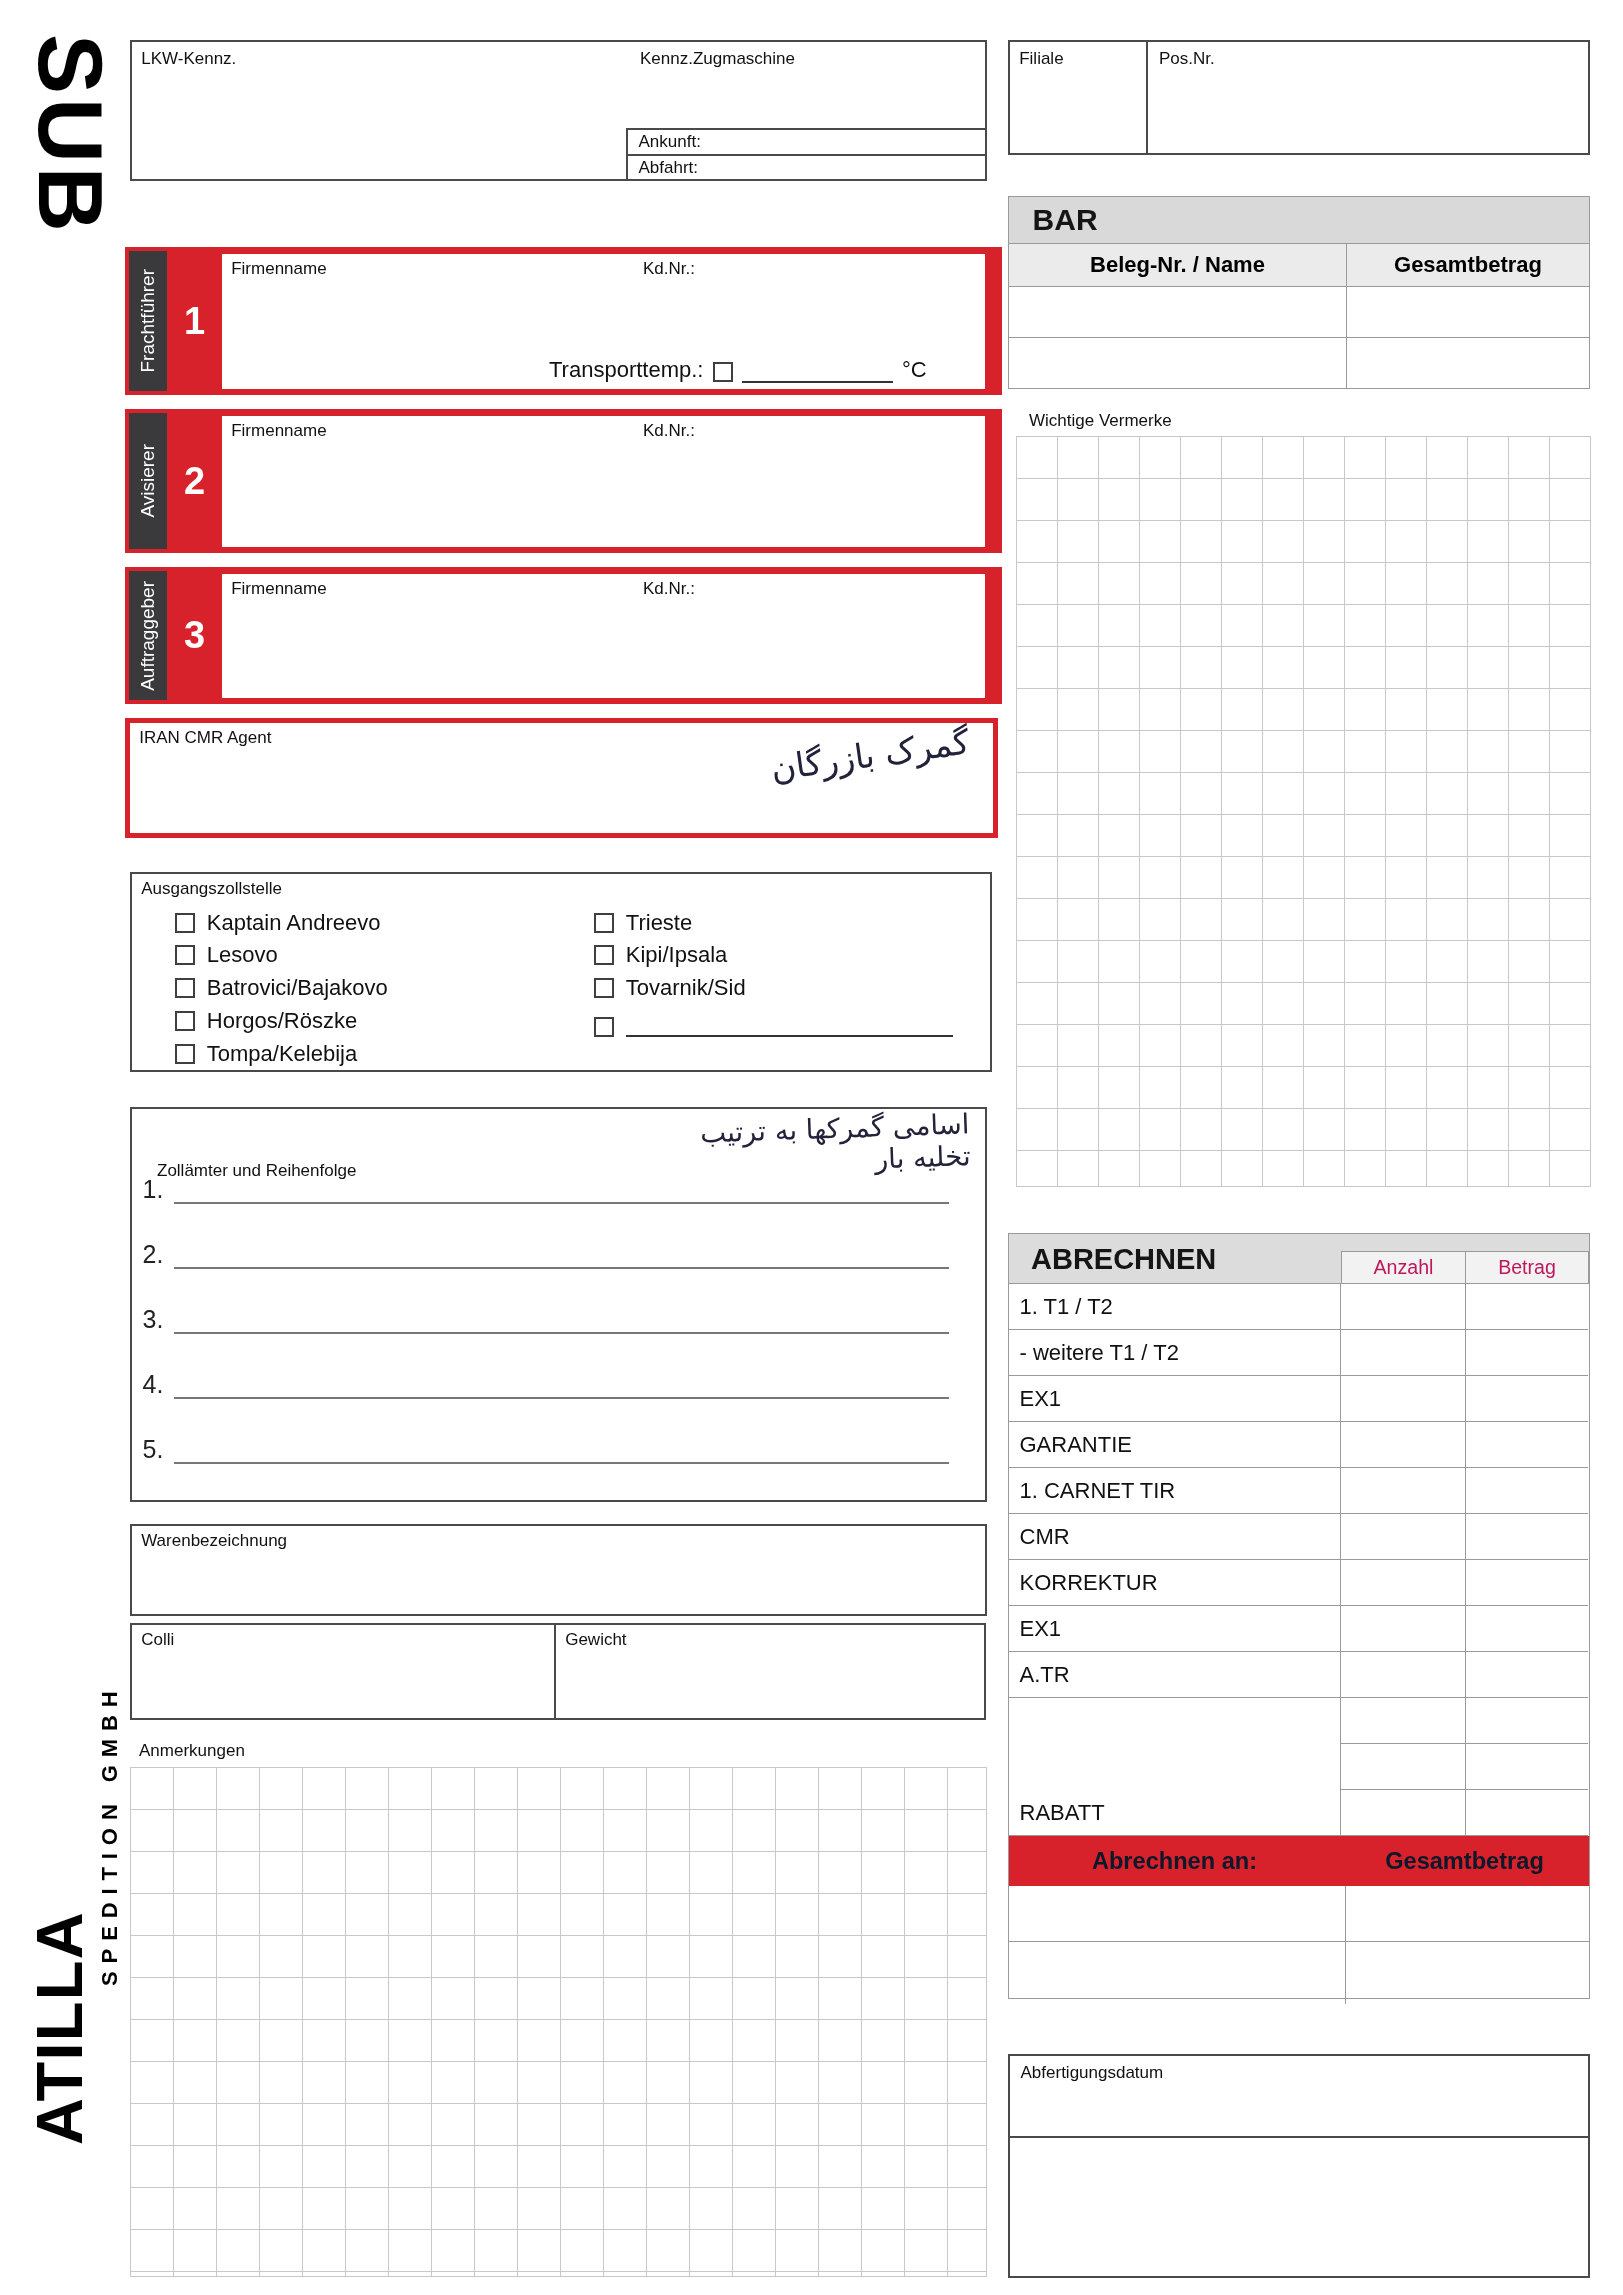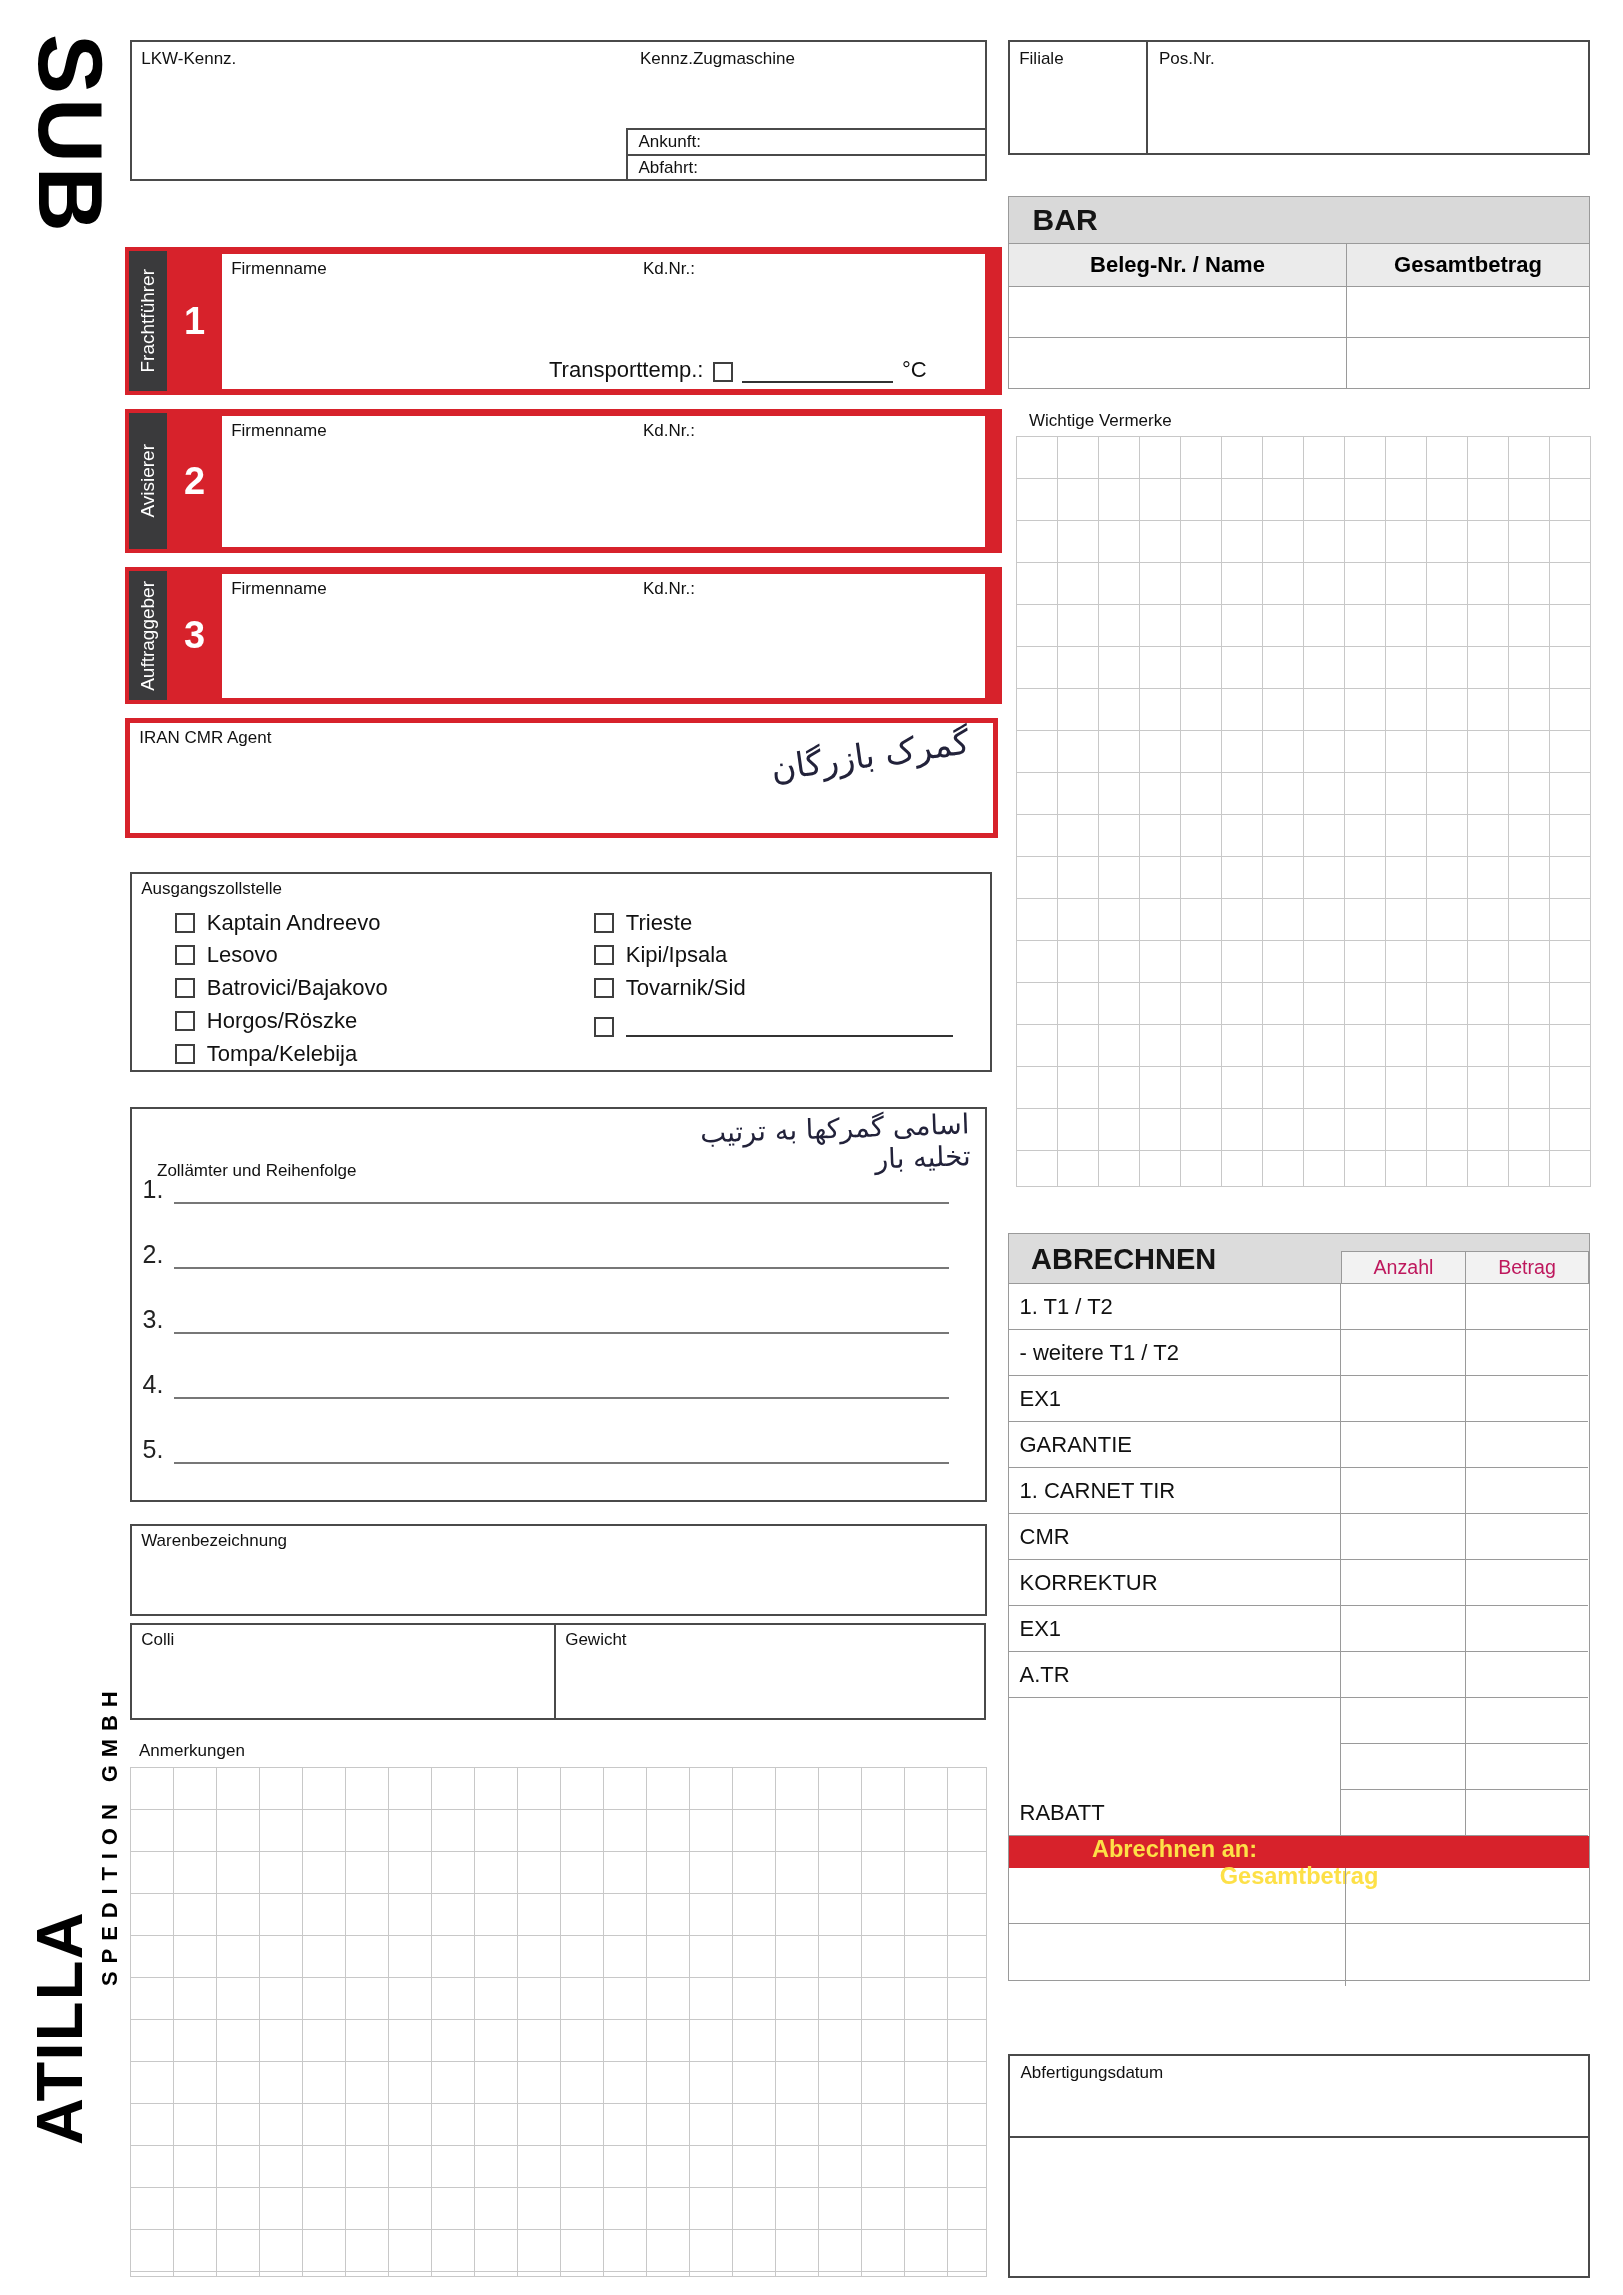--- a/index.html
+++ b/index.html
@@ -55,21 +55,21 @@
   .abr-title { position:absolute; left:22px; top:50%; transform:translateY(-50%); font-size:29px; font-weight:bold; color:#151515; }
   .abr-colheads { position:absolute; right:0; bottom:-1.3px; display:flex; }
   .abr-colheads div { width:125px; height:33px; background:#f2f2f2; border:1.3px solid #9a9a9a;
     display:flex; align-items:center; justify-content:center; font-size:19.6px; color:#be185d; }
   .abr-colheads div:last-child { width:123px; border-left:none; }
   .abr-row { display:flex; height:46px; font-size:22px; color:#111; }
   .abr-row .rc1 { width:331px; display:flex; align-items:center; padding-left:10.5px; border-bottom:1.3px solid #9a9a9a; }
   .abr-row.noline .rc1 { border-bottom:1.3px solid transparent; }
   .abr-row .rc2 { width:125px; border-left:1.3px solid #9a9a9a; border-bottom:1.3px solid #9a9a9a; }
   .abr-row .rc3 { width:123px; border-left:1.3px solid #9a9a9a; border-bottom:1.3px solid #9a9a9a; }
-  .abr-redbar { display:flex; height:32px; background:#d7222b; color:#fde047; font-weight:bold; font-size:23.6px;flex-direction:column; }
+  .abr-redbar { display:flex; height:50px; background:#d7222b; color:#0f172a; font-weight:bold; font-size:23.6px; }
   .abr-redbar .r1 { width:331px; display:flex; align-items:center; justify-content:center; }
   .abr-redbar .r2 { flex:1; display:flex; align-items:center; justify-content:center; }
   .abr-brow { display:flex; height:56px; }
   .abr-brow .b1 { width:336px; border-bottom:1.3px solid #9a9a9a; }
   .abr-brow .b2 { flex:1; border-left:1.3px solid #9a9a9a; border-bottom:1.3px solid #9a9a9a; }
   .abr-brow.last .b1, .abr-brow.last .b2 { border-bottom:none; height:62px; }
 
   .foot { position:absolute; left:1008px; top:2054px; width:582px; height:224px; border:2px solid #4a4a4a; background:#fff; }
   .foot-top { height:82px; border-bottom:2px solid #4a4a4a; padding:6.5px 10.5px; }
   .foot-bottom { padding:6.5px 10.5px; }

